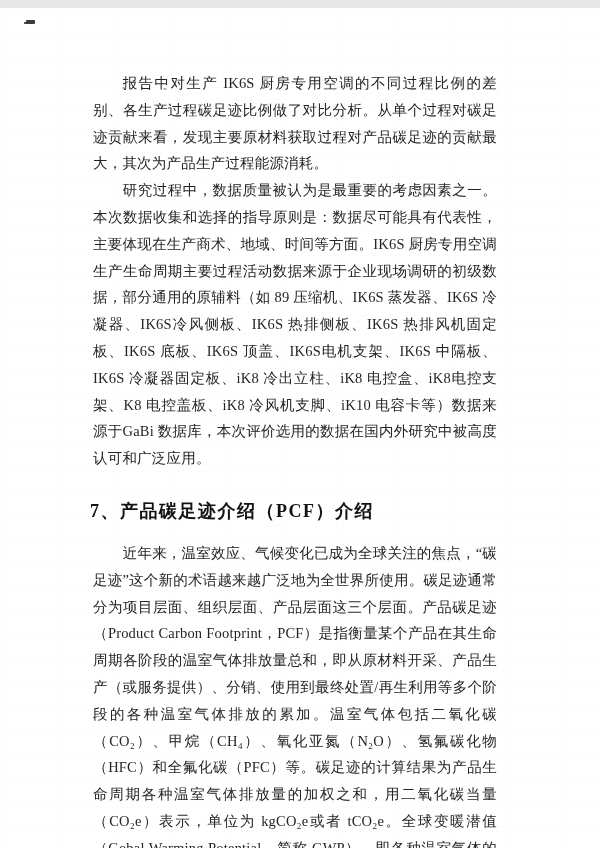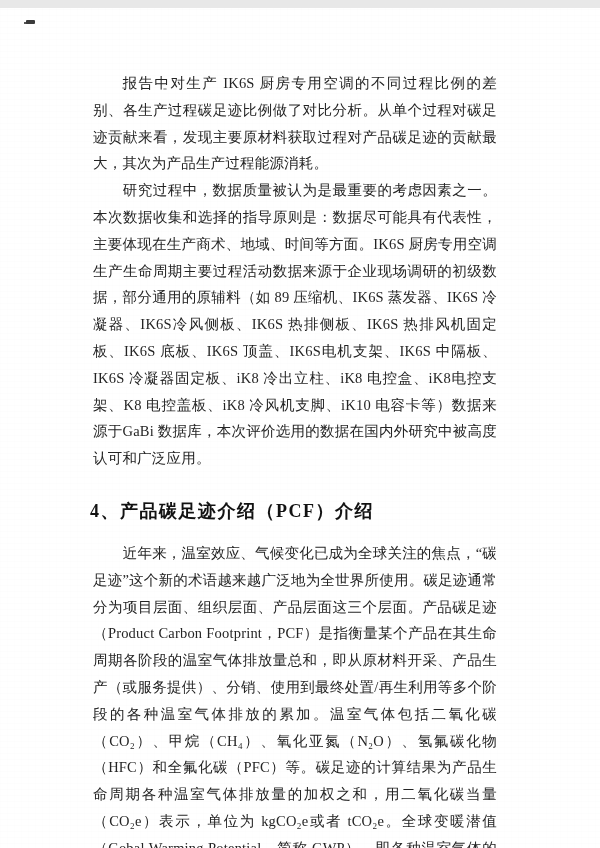--- a/index.html
+++ b/index.html
@@ -75,18 +75,18 @@
   <div class="speck-faint-a"></div>
   <div class="speck-faint-b"></div>
   <div class="speck-faint-c"></div>
 
   <div class="content">
 
     <p class="para">报告中对生产 IK6S 厨房专用空调的不同过程比例的差别、各生产过程碳足迹比例做了对比分析。从单个过程对碳足迹贡献来看，发现主要原材料获取过程对产品碳足迹的贡献最大，其次为产品生产过程能源消耗。</p>
 
     <p class="para">研究过程中，数据质量被认为是最重要的考虑因素之一。本次数据收集和选择的指导原则是：数据尽可能具有代表性，主要体现在生产商术、地域、时间等方面。IK6S 厨房专用空调生产生命周期主要过程活动数据来源于企业现场调研的初级数据，部分通用的原辅料（如 89 压缩机、IK6S 蒸发器、IK6S 冷凝器、IK6S冷风侧板、IK6S 热排侧板、IK6S 热排风机固定板、IK6S 底板、IK6S 顶盖、IK6S电机支架、IK6S 中隔板、IK6S 冷凝器固定板、iK8 冷出立柱、iK8 电控盒、iK8电控支架、K8 电控盖板、iK8 冷风机支脚、iK10 电容卡等）数据来源于GaBi 数据库，本次评价选用的数据在国内外研究中被高度认可和广泛应用。</p>
 
-    <h2 class="heading-l1">4、产品碳足迹介绍（PCF）介绍</h2>
+    <h2 class="heading-l1">7、产品碳足迹介绍（PCF）介绍</h2>
 
     <p class="para">近年来，温室效应、气候变化已成为全球关注的焦点，“碳足迹”这个新的术语越来越广泛地为全世界所使用。碳足迹通常分为项目层面、组织层面、产品层面这三个层面。产品碳足迹（Product Carbon Footprint，PCF）是指衡量某个产品在其生命周期各阶段的温室气体排放量总和，即从原材料开采、产品生产（或服务提供）、分销、使用到最终处置/再生利用等多个阶段的各种温室气体排放的累加。温室气体包括二氧化碳（CO₂）、甲烷（CH₄）、氧化亚氮（N₂O）、氢氟碳化物（HFC）和全氟化碳（PFC）等。碳足迹的计算结果为产品生命周期各种温室气体排放量的加权之和，用二氧化碳当量（CO₂e）表示，单位为 kgCO₂e或者 tCO₂e。全球变暖潜值（Gobal Warming Potential，简称 GWP），即各种温室气体的二氧化碳当量值，通常采用联合国政府间气候变化专家委员会（IPCC）提供的值，目前这套因子被全球范围广泛适用。</p>
 
   </div>
 </div>
 
 </body></html>

